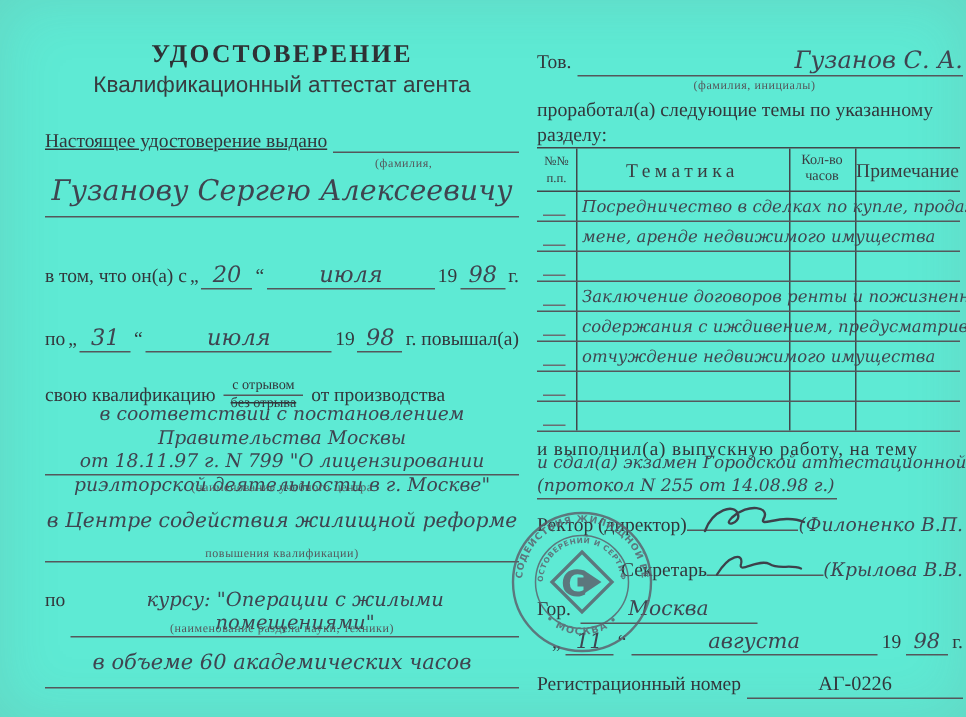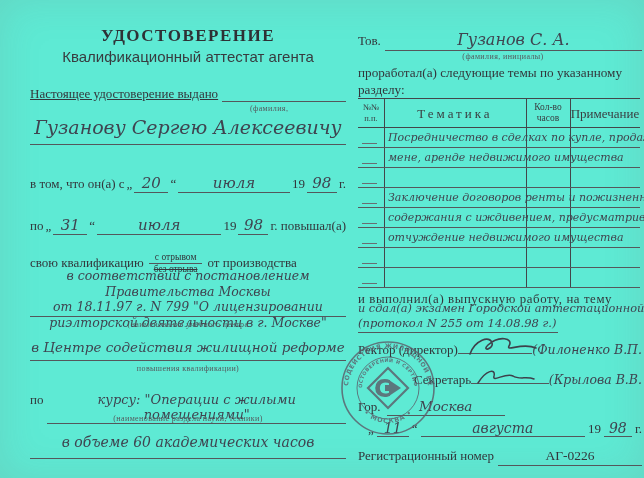--- a/index.html
+++ b/index.html
@@ -33,31 +33,31 @@
   .l-to{top:190px;}
   .l-qual{position:absolute;top:226px;left:0;right:0;display:flex;align-items:center;gap:5px;}
   .opt{display:inline-block;text-align:center;line-height:10px;}
   .opt .o1{display:block;font-size:9.5px;border-bottom:1px solid #54575b;padding:0 6px 1px;}
   .opt .o2{display:block;font-size:9.5px;text-decoration:line-through;}
   .l-para{position:absolute;top:242px;left:0;right:0;text-align:center;}
   .l-para .pline{font-size:12.5px;line-height:15.5px;display:block;}
   .l-para-rule{position:absolute;top:290px;left:0;right:0;border-bottom:1px solid #54575b;}
   .l-para-hint{position:absolute;top:294px;width:100%;text-align:center;}
   .l-centername{position:absolute;top:313px;left:0;right:0;text-align:center;font-size:13.5px;
-                border-bottom:1px solid #54575b;padding-bottom:5px;}
+                border-bottom:1px solid #54575b;padding-bottom:19px;}
   .l-centername-hint{position:absolute;top:338px;width:100%;text-align:center;}
   .l-course{position:absolute;top:366px;left:0;right:0;display:flex;align-items:baseline;}
   .l-course .fill{flex:1;margin-left:4px;font-size:13px;padding-bottom:1px;}
   .l-course-hint{position:absolute;top:388px;width:100%;text-align:center;}
   .l-volume{position:absolute;top:408px;left:0;right:0;text-align:center;font-size:14px;
             border-bottom:1px solid #54575b;padding-bottom:8px;}
   
   .col-r{position:absolute;left:358px;top:26px;width:284px;height:446px;}
   .r-tov{position:absolute;top:4px;left:0;right:0;display:flex;align-items:baseline;}
-  .r-tov .fill{flex:1;margin-left:4px;font-size:16px;padding-bottom:1px;}
+  .r-tov .fill{flex:1;margin-left:4px;font-size:16px;padding-bottom:1px;text-align:right;}
   .r-tov-hint{position:absolute;top:26px;left:40px;width:210px;text-align:center;}
   .r-intro{position:absolute;top:38px;left:0;right:0;font-size:13.2px;line-height:17px;}
   
   .tbl{position:absolute;top:72px;left:0;width:282px;height:188px;
        border-top:1.5px solid #43464a;}
   .thead{position:absolute;top:0;left:0;right:0;height:28px;border-bottom:1.5px solid #43464a;}
   .th{position:absolute;top:0;height:28px;display:flex;align-items:center;justify-content:center;
       font-size:13px;color:#3a3d41;text-align:center;line-height:11px;}
   .th-num{left:0;width:26px;font-size:8.5px;}
   .th-topic{left:26px;width:142px;letter-spacing:3px;}

